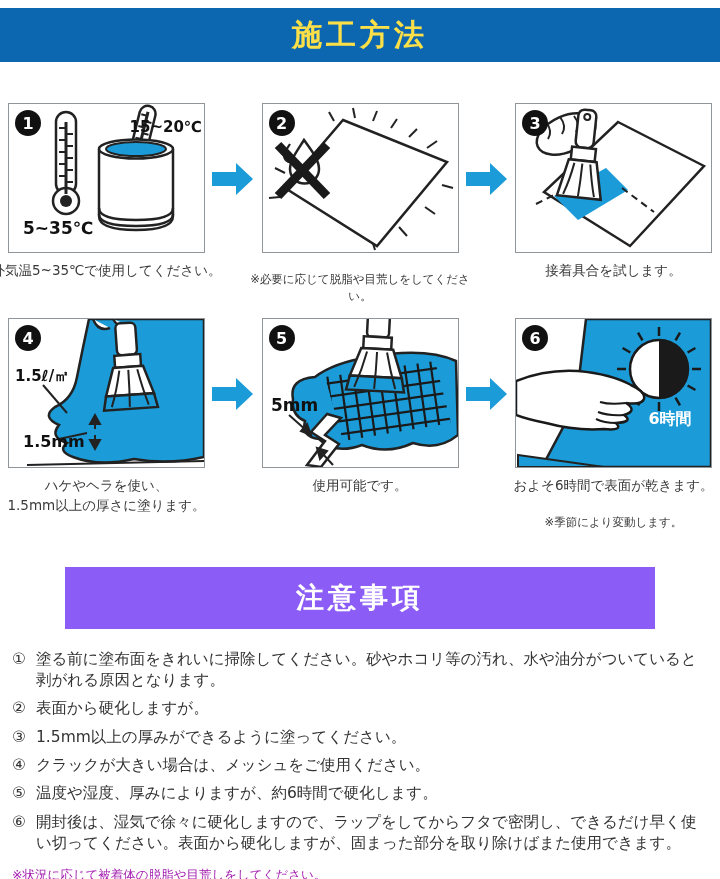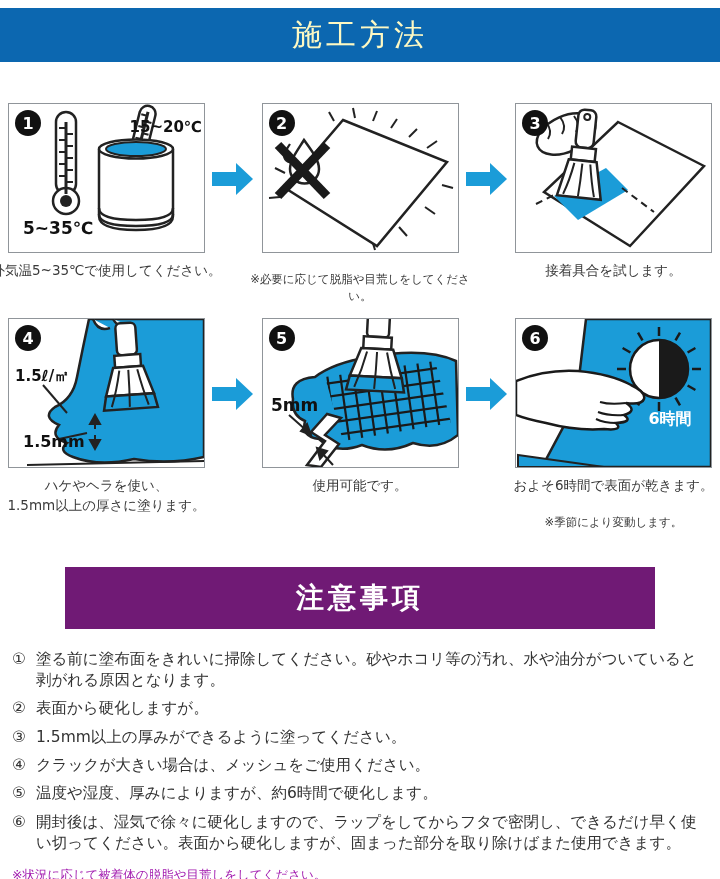--- a/index.html
+++ b/index.html
@@ -7,23 +7,23 @@
   body {
     width:720px; height:879px; overflow:hidden;
     font-family:"DejaVu Sans","Liberation Sans",sans-serif;
     color:#333;
   }
   
   .banner-main {
     margin-top:8px; height:54px; background:#0c67b0;
     display:flex; align-items:center; justify-content:center;
   }
-  .banner-main span { color:#fef9c3; font-size:30px; font-weight:normal; letter-spacing:4px; }
+  .banner-main span { color:#fde047; font-size:30px; font-weight:bold; letter-spacing:4px; }
   .banner-caution {
-    margin:36px auto 0; width:590px; height:62px; background:#701a75;
+    margin:36px auto 0; width:590px; height:62px; background:#8b5cf6;
     display:flex; align-items:center; justify-content:center;
   }
   .banner-caution span { color:#fff; font-size:28px; font-weight:bold; letter-spacing:4px; }
   
   .steps-row { display:flex; padding:0 8px; align-items:flex-start; }
   .row1 { margin-top:41px; }
   .row2 { margin-top:14px; }
   .step { width:197px; flex:0 0 197px; }
   .panel {
     position:relative; width:197px; height:150px;

